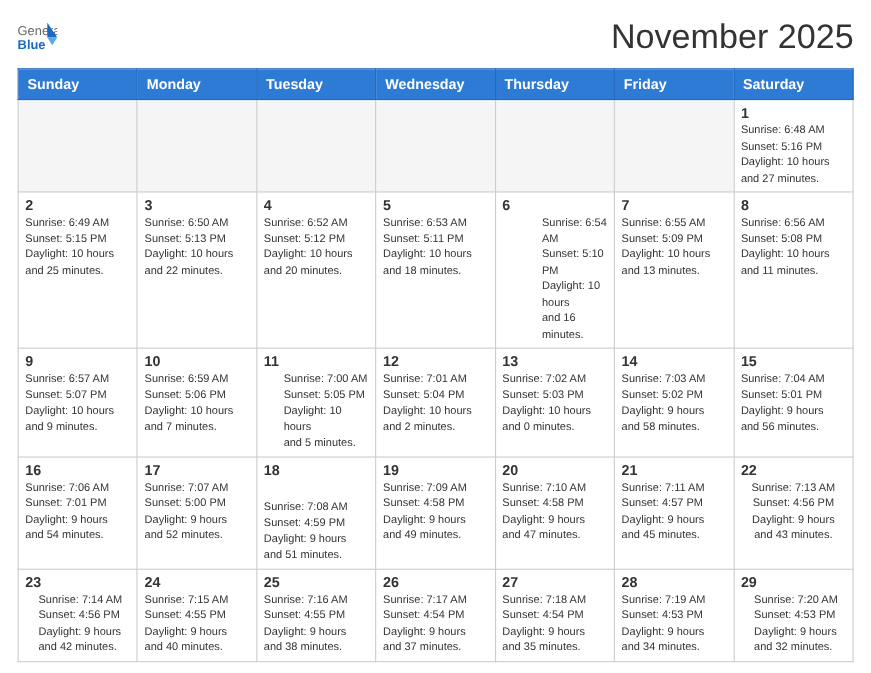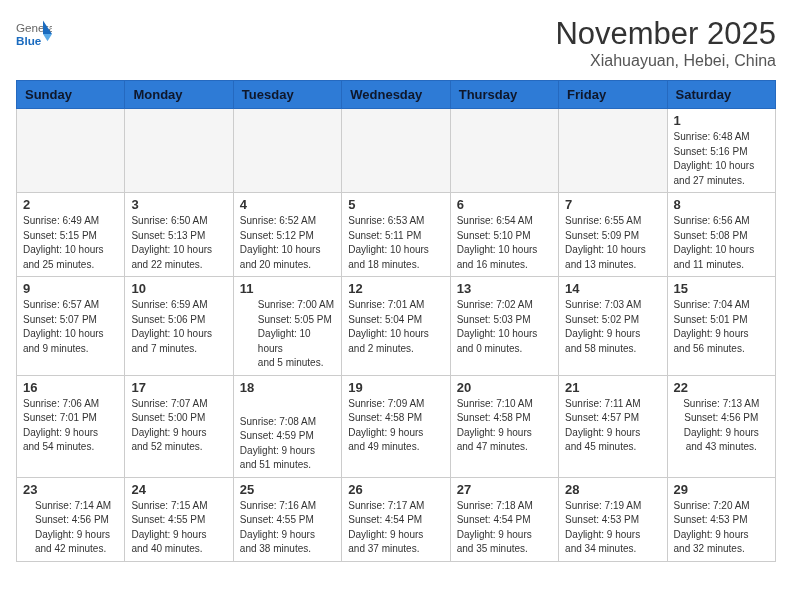--- a/index.html
+++ b/index.html
@@ -37,21 +37,21 @@
       font-size: 16px;
       color: #555;
     }
     .calendar {
       width: 100%;
       border-collapse: collapse;
       border: 1px solid #ccc;
     }
     .calendar th {
       background-color: #2e7bd6;
-      color: #0f172a;
+      color: #ffffff;
       text-align: left;
       padding: 6px 8px;
       font-size: 13px;
       font-weight: bold;
       border: 1px solid #2569bf;
     }
     .calendar td {
       vertical-align: top;
       border: 1px solid #ccc;
       padding: 4px 6px;
@@ -86,21 +86,20 @@
   <div class="logo">
     <svg class="logo-icon" viewBox="0 0 40 40" xmlns="http://www.w3.org/2000/svg">
       <text x="0" y="18" font-size="13" fill="#666" font-family="Arial">General</text>
       <text x="0" y="32" font-size="13" fill="#1a6bbf" font-weight="bold" font-family="Arial">Blue</text>
       <polygon points="30,5 40,20 30,20" fill="#1a6bbf"></polygon>
       <polygon points="30,20 40,20 35,28" fill="#5aaae8"></polygon>
     </svg>
   </div>
   <div class="title-area">
     <div class="month-title">November 2025</div>
-    <div class="location-title">Xiahuayuan, Hebei, China</div>
   </div>
 </div>
 
 <table class="calendar">
   <thead>
     <tr>
     <th>Sunday</th>
         <th>Monday</th>
         <th>Tuesday</th>
         <th>Wednesday</th>
@@ -149,21 +148,21 @@
         </td>
         <td>
           <span class="day-number">5</span>
           <div class="day-info" style="white-space: pre-line;">Sunrise: 6:53 AM
 Sunset: 5:11 PM
 Daylight: 10 hours
 and 18 minutes.</div>
         </td>
         <td>
           <span class="day-number">6</span>
-          <div class="day-info" style="white-space: pre-line;">Sunrise: 6:54 AM
+          <div class="day-info" style="white-space: pre-line; margin-left: 36px;">Sunrise: 6:54 AM
 Sunset: 5:10 PM
 Daylight: 10 hours
 and 16 minutes.</div>
         </td>
         <td>
           <span class="day-number">7</span>
           <div class="day-info" style="white-space: pre-line;">Sunrise: 6:55 AM
 Sunset: 5:09 PM
 Daylight: 10 hours
 and 13 minutes.</div>
@@ -316,20 +315,20 @@
         </td>
         <td>
           <span class="day-number">28</span>
           <div class="day-info" style="white-space: pre-line;">Sunrise: 7:19 AM
 Sunset: 4:53 PM
 Daylight: 9 hours
 and 34 minutes.</div>
         </td>
         <td>
           <span class="day-number">29</span>
-          <div class="day-info" style="white-space: pre-line;">Sunrise: 7:20 AM
+          <div class="day-info" style="white-space: pre-line; margin-left: 12px;">Sunrise: 7:20 AM
 Sunset: 4:53 PM
 Daylight: 9 hours
 and 32 minutes.</div>
         </td>
       </tr>
     </tbody>
 </table>
 
 </body></html>

